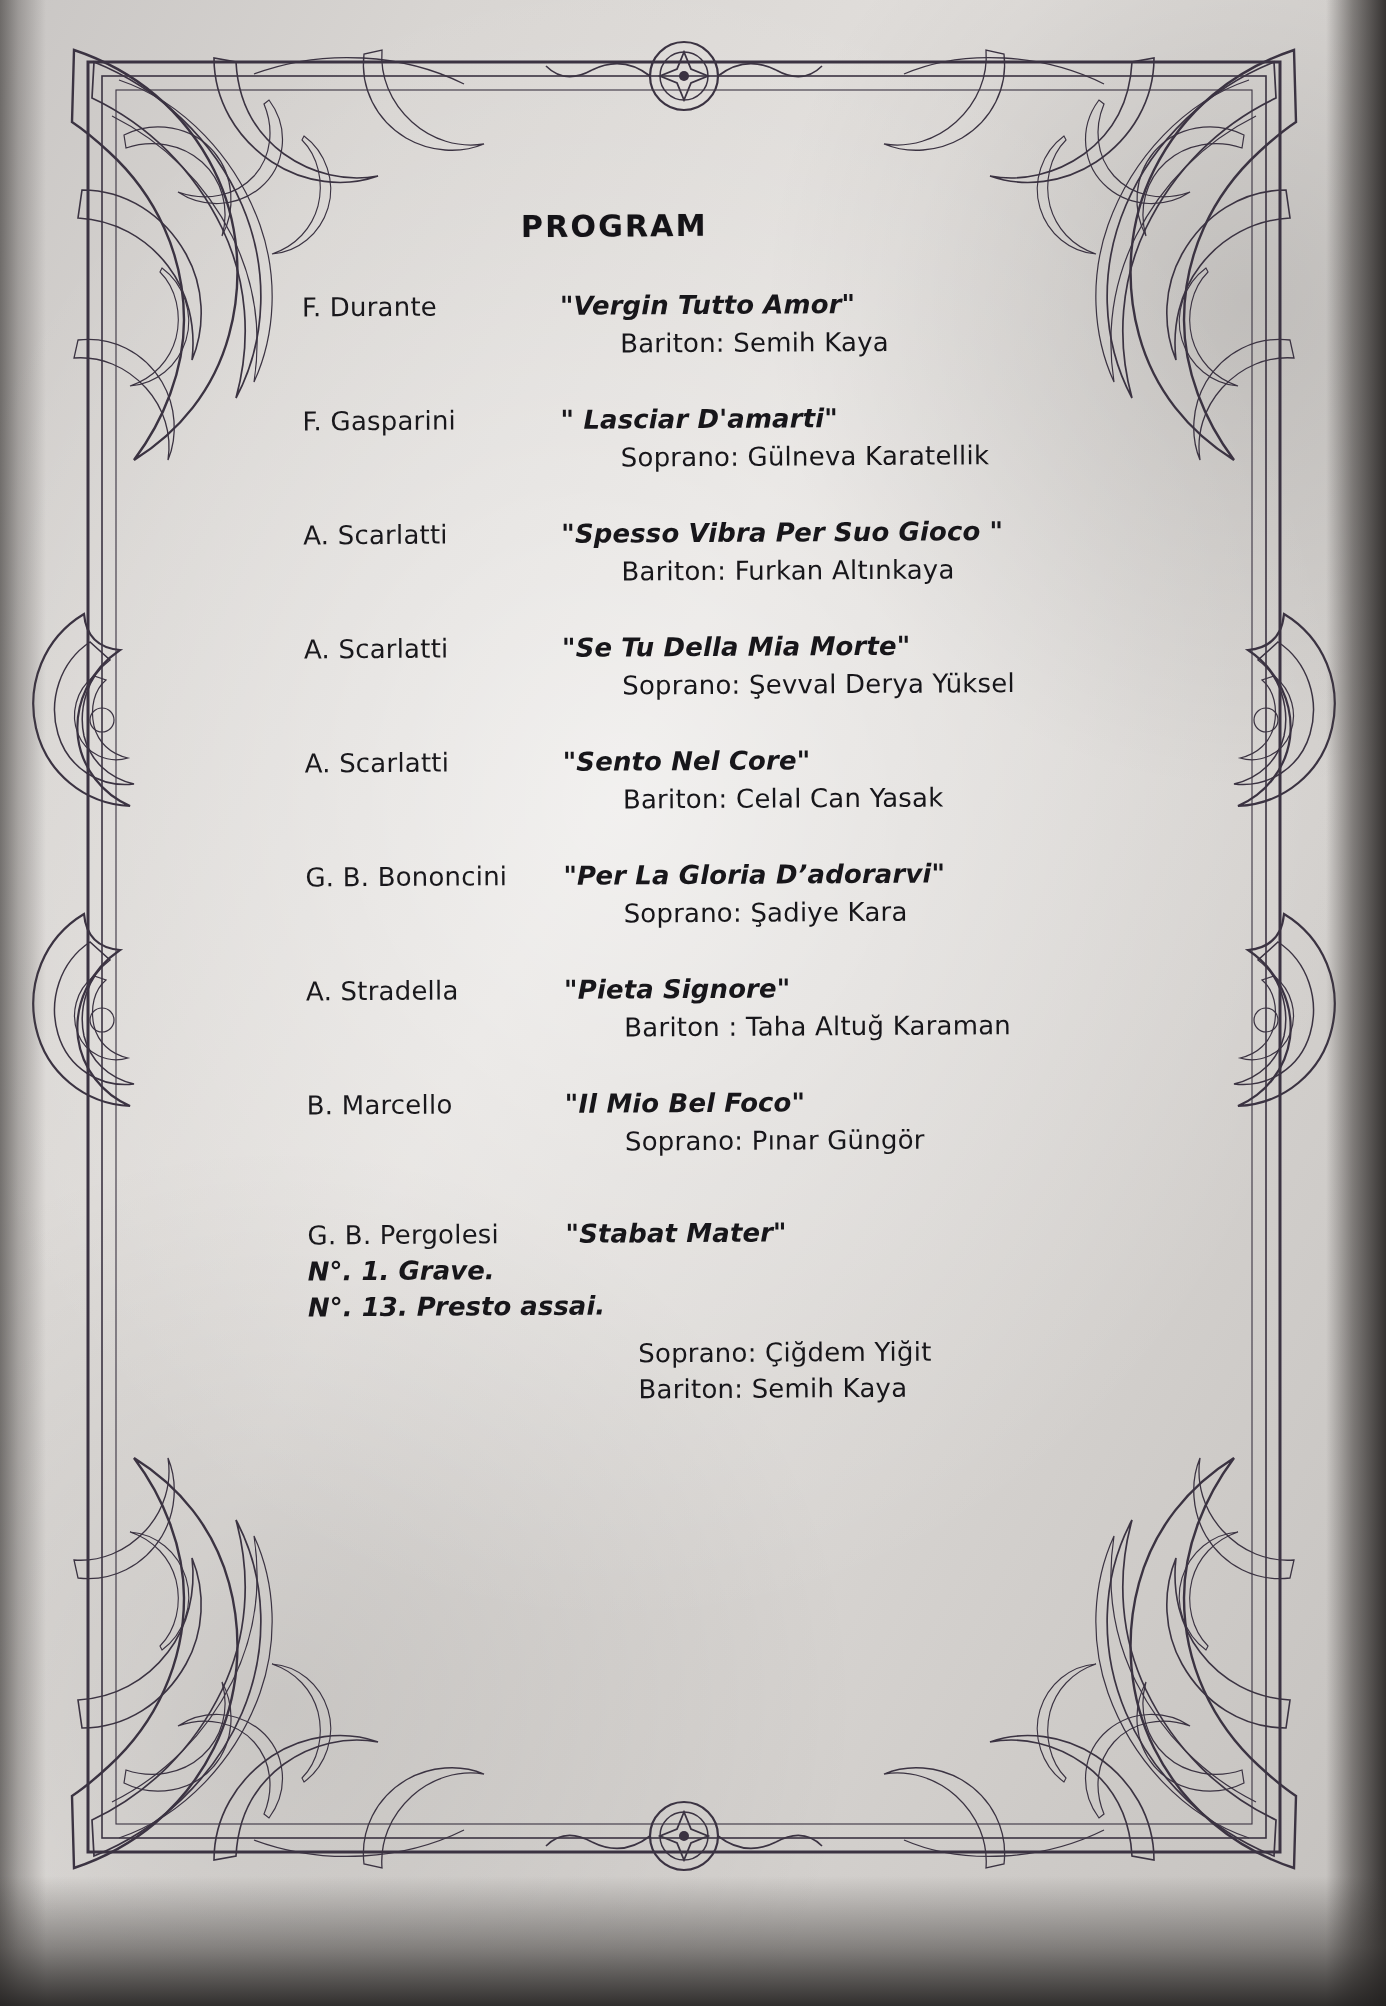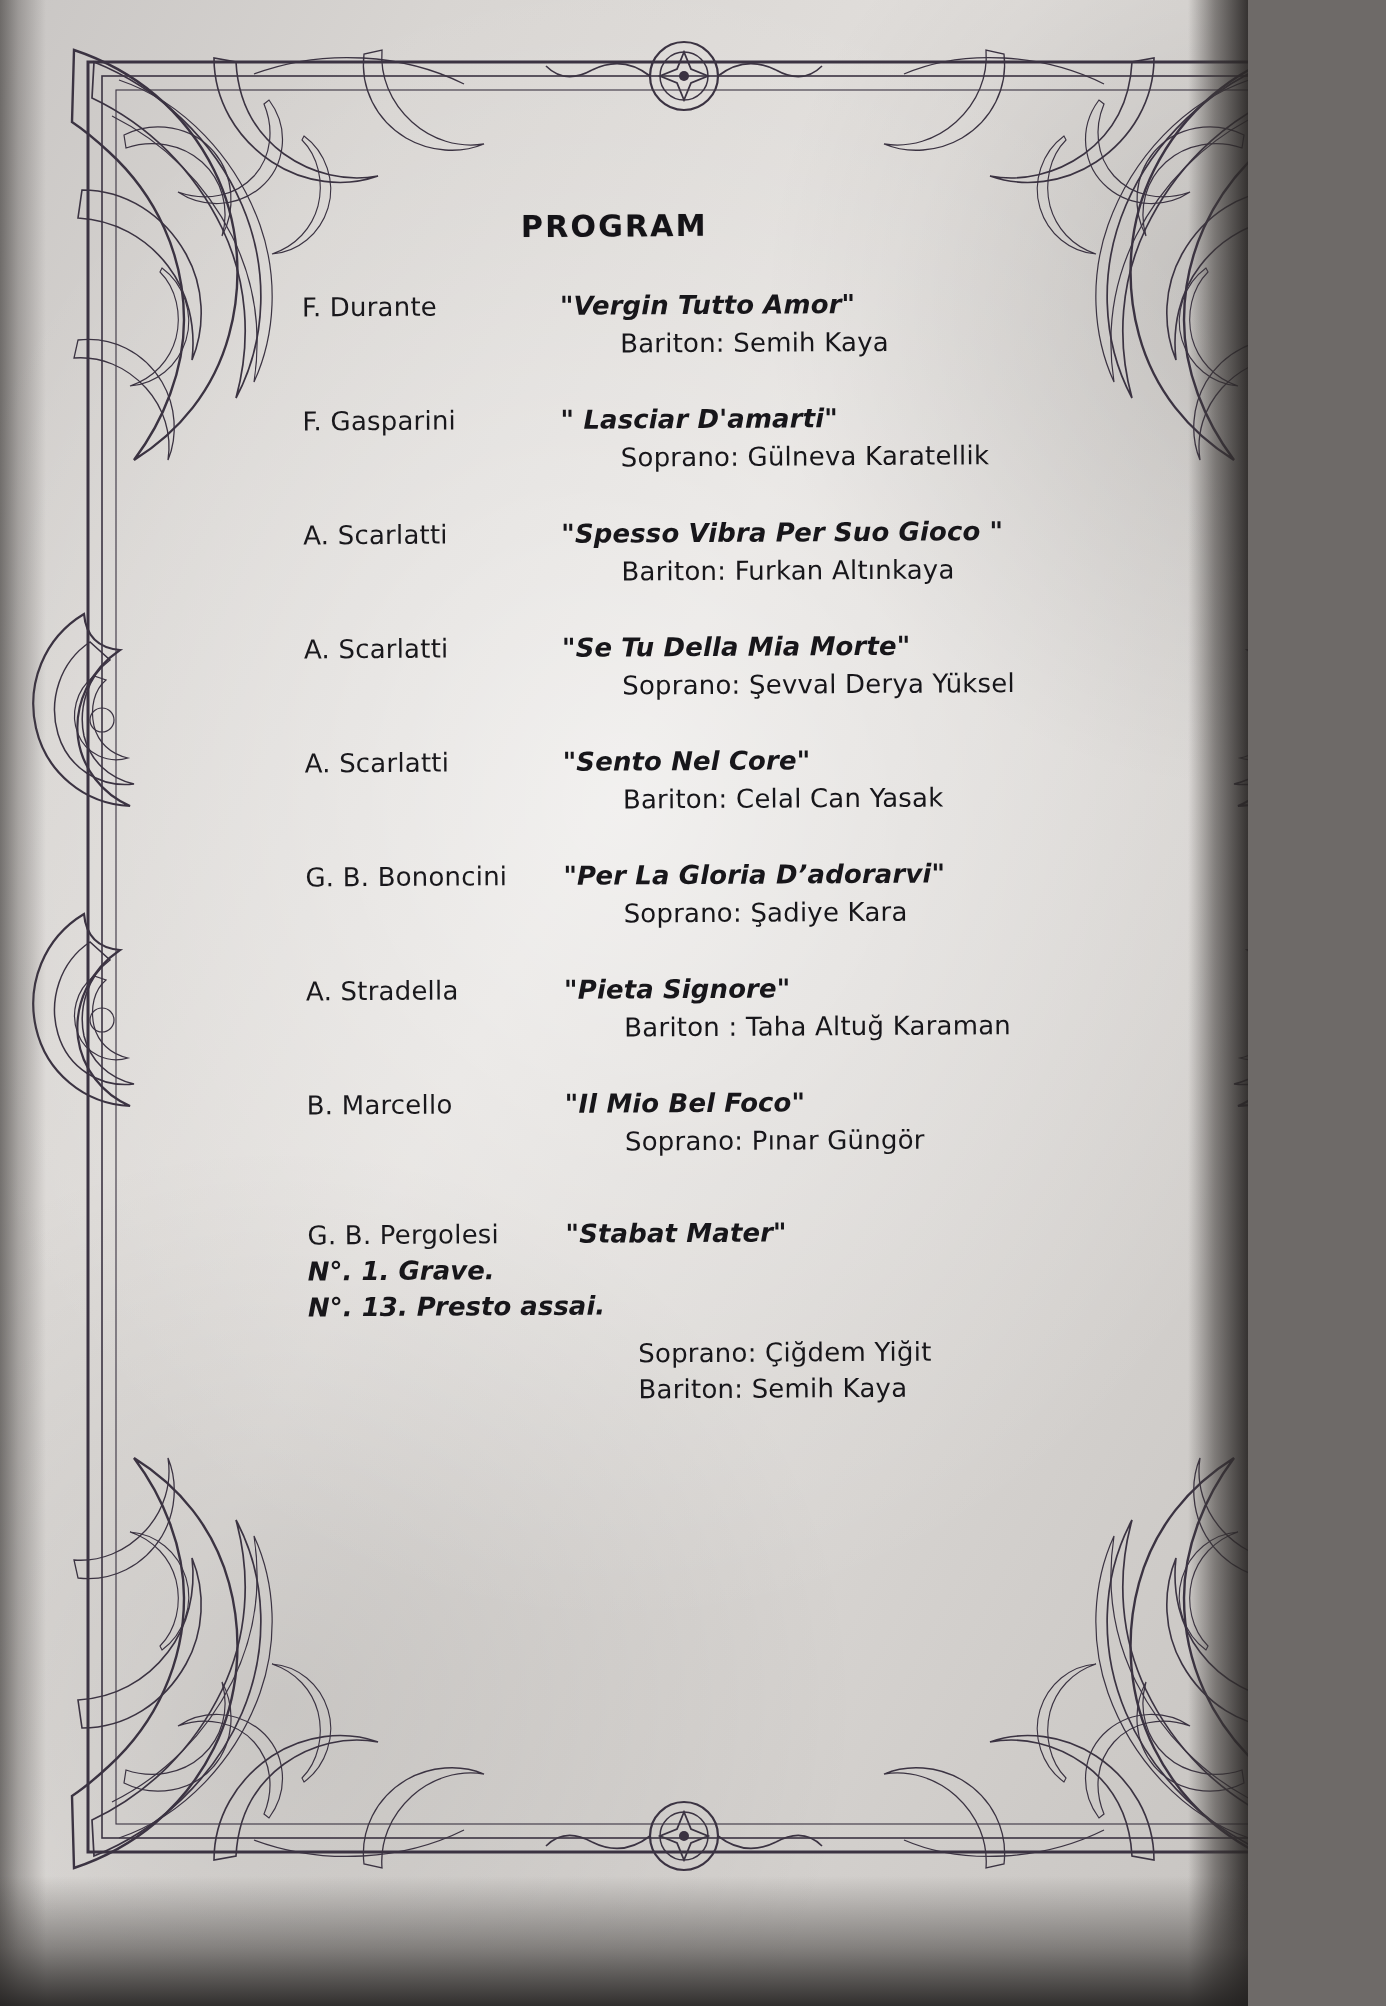--- a/index.html
+++ b/index.html
@@ -2,21 +2,21 @@
 <html><head>
 <meta charset="utf-8">
 <style>
   html, body {
     margin: 0;
     padding: 0;
     background: #6e6a68;
   }
   .page {
     position: relative;
-    width: 1248px;
+    width: 1386px;
     height: 2006px;
     overflow: hidden;
     background: #cfccc9;
     font-family: "DejaVu Sans", sans-serif;
   }
   
   .paper {
     position: absolute;
     left: 0; top: 0;
     width: 1386px;

